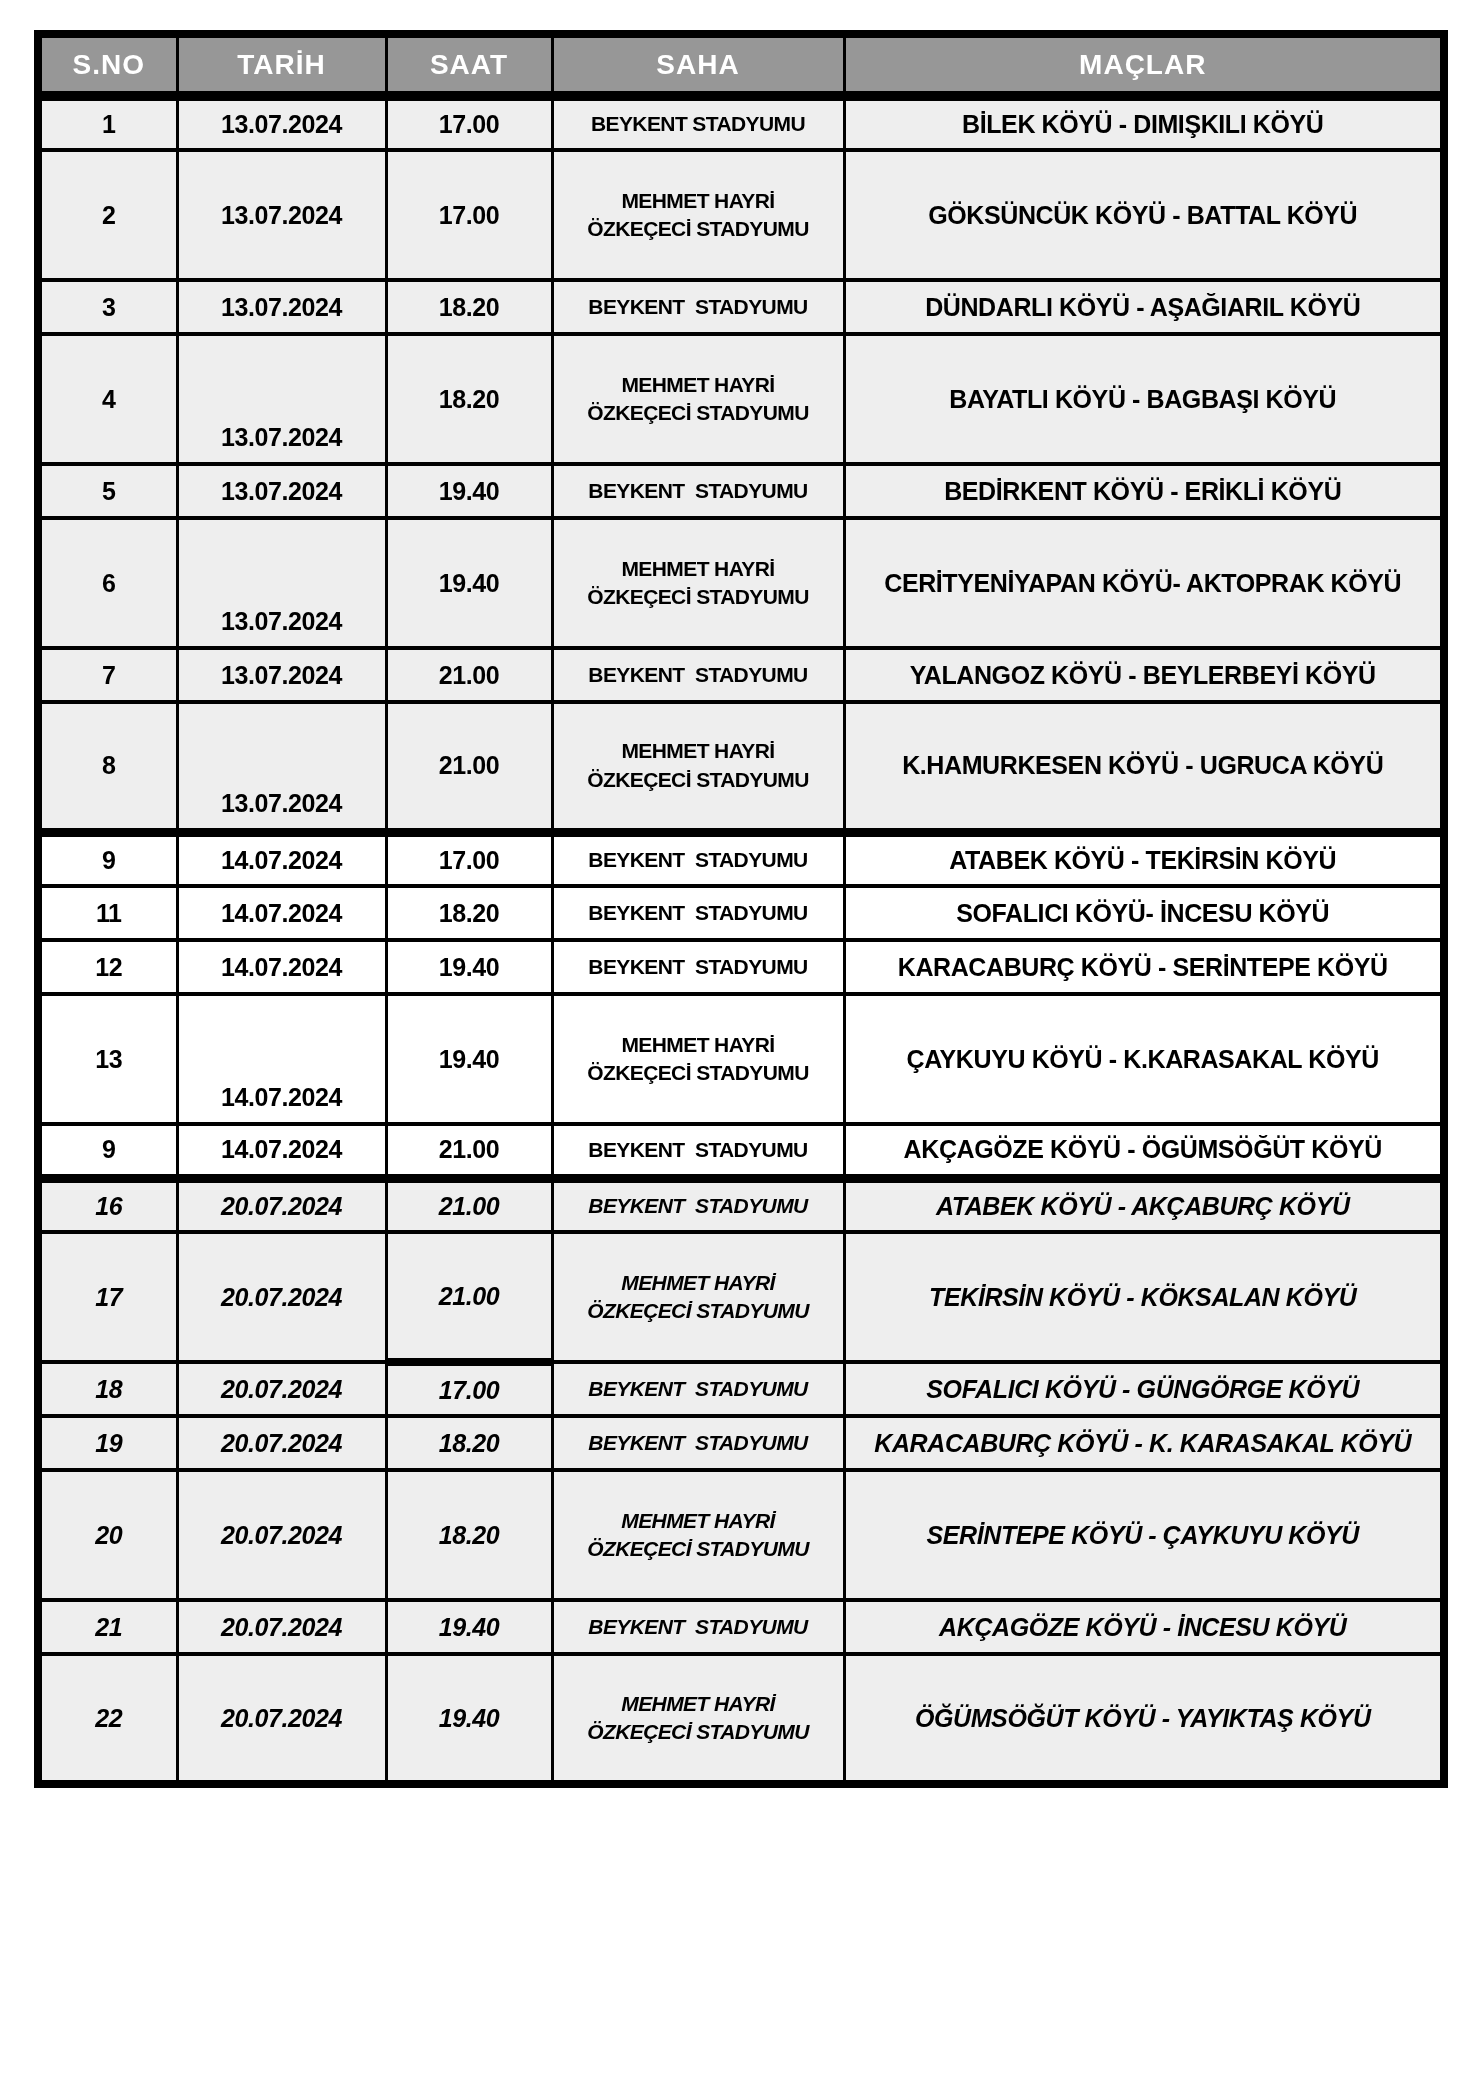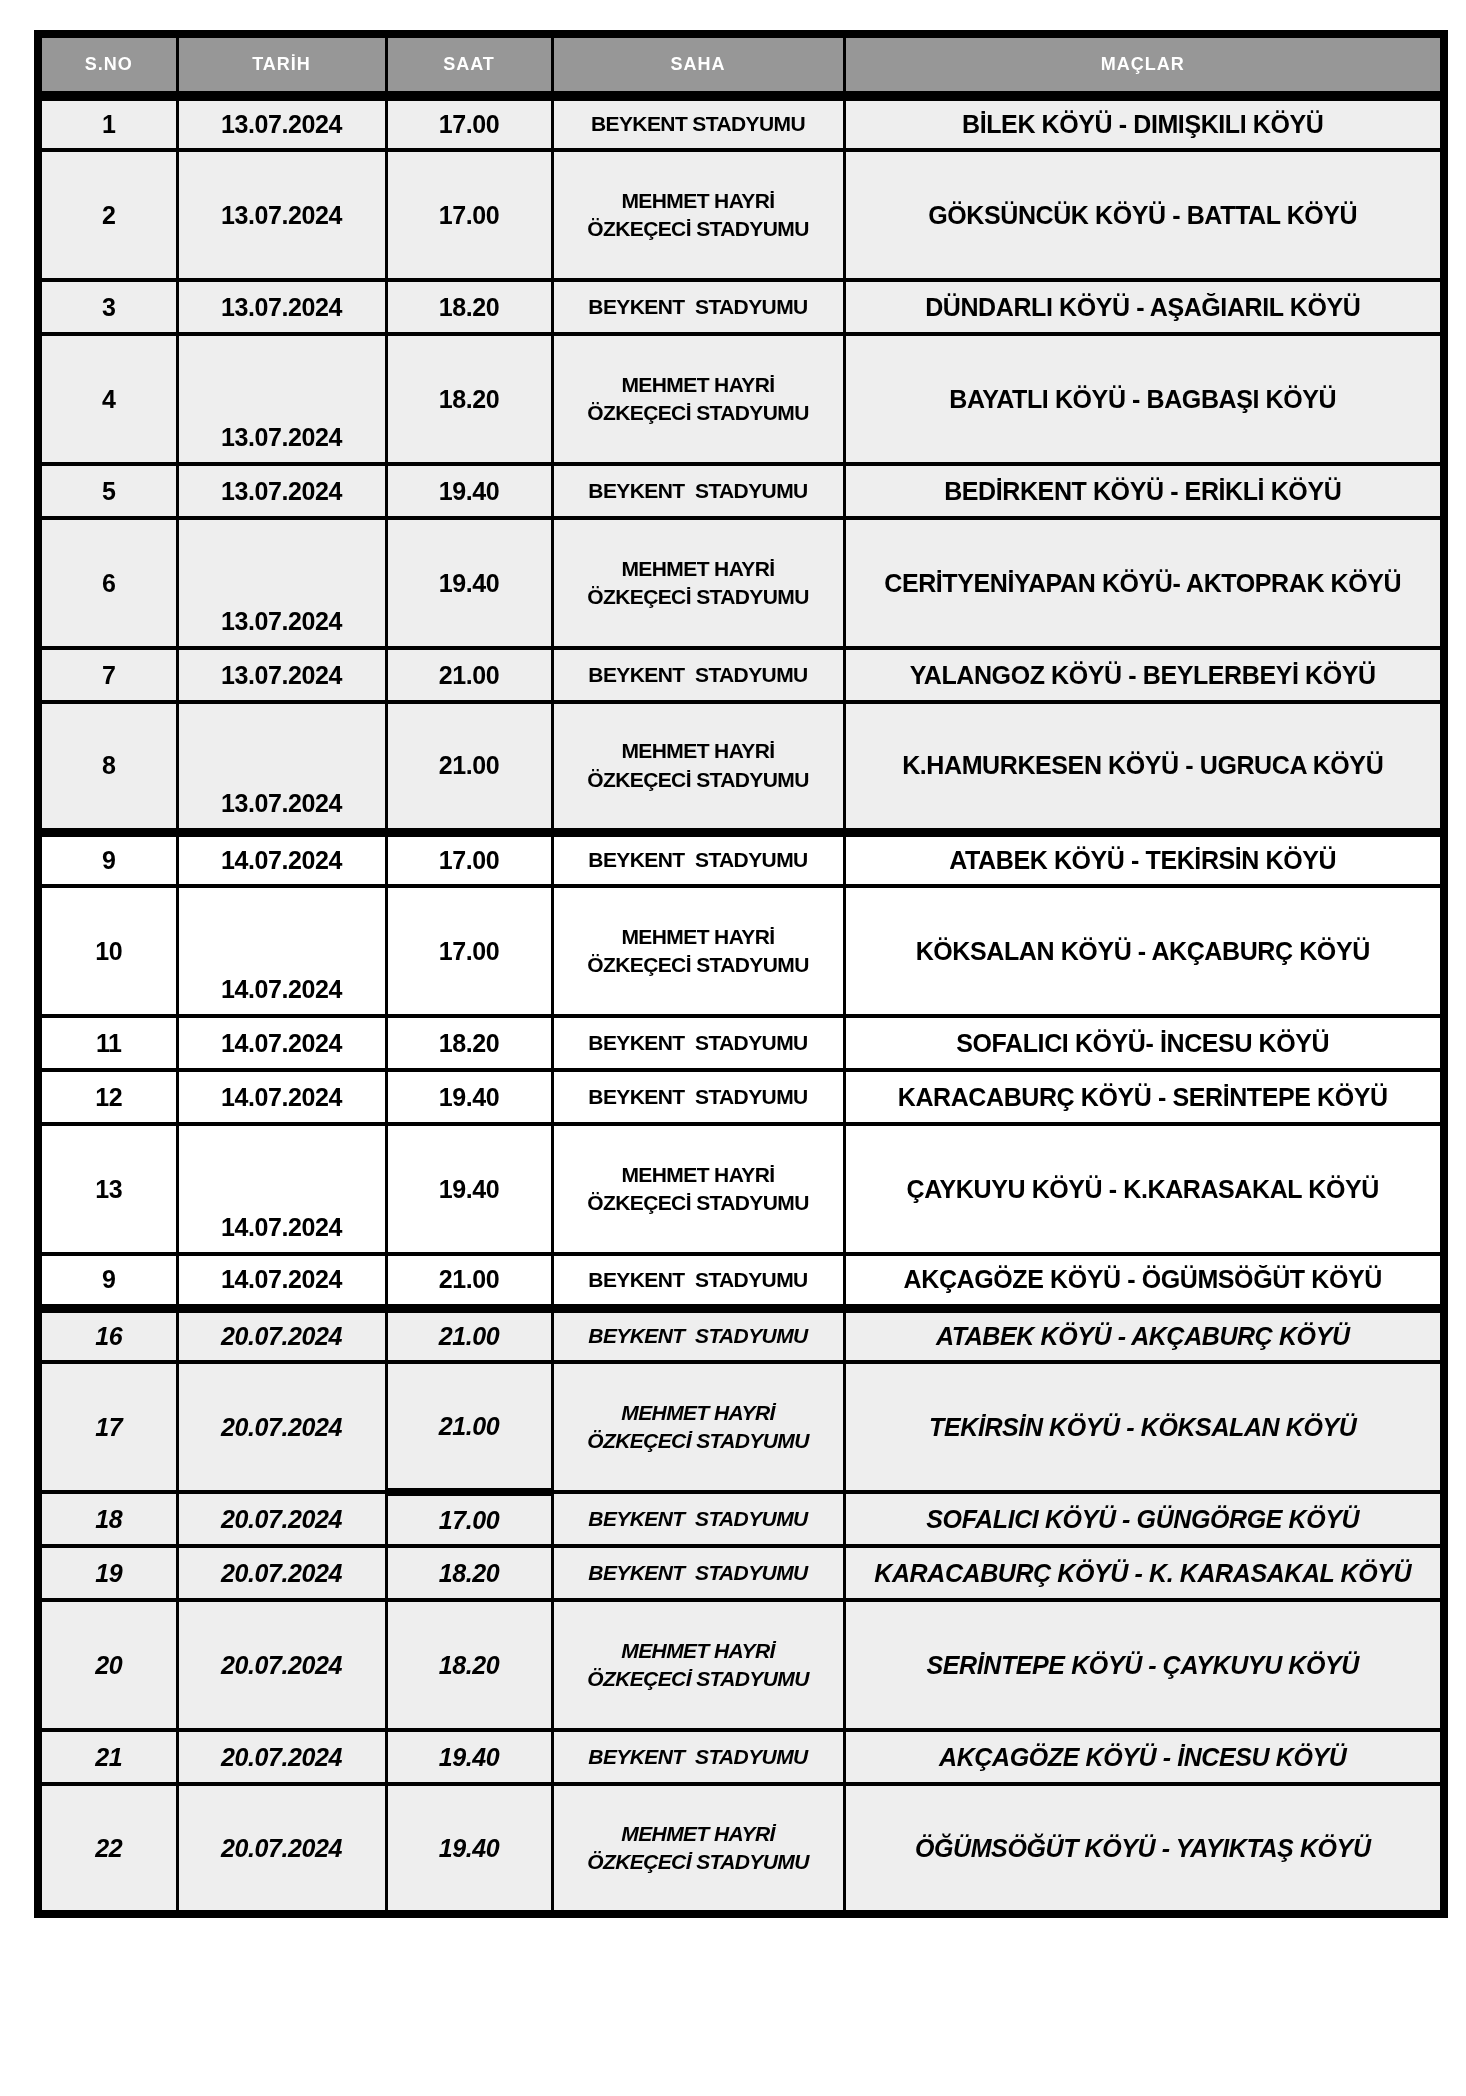--- a/index.html
+++ b/index.html
@@ -38,21 +38,21 @@
     vertical-align:middle;
     color:#000;
     font-weight:bold;
     overflow:hidden;
     padding:2px 4px;
   }
   thead tr{height:62px;}
   th{
     background:var(--header-bg);
     color:var(--header-text);
-    font-size:18px;
+    font-size:28px;
     letter-spacing:1px;
     border-bottom-width:10px;
   }
   tr.short{height:54px;}
   tr.tall{height:130px;}
   tr.g1 td{background:var(--group-odd-bg);}
   tr.g2 td{background:var(--group-even-bg);}
   tr.g3 td{background:var(--group-odd-bg);font-style:italic;}
   tr.gstart td{border-top-width:9px;}
 
@@ -144,28 +144,20 @@
 ÖZKEÇECİ STADYUMU</td>
           <td class="match">K.HAMURKESEN KÖYÜ - UGRUCA KÖYÜ</td>
         </tr>
         <tr class="short g2 gstart">
           <td class="no">9</td>
           <td class="date">14.07.2024</td>
           <td class="time">17.00</td>
           <td class="venue">BEYKENT  STADYUMU</td>
           <td class="match">ATABEK KÖYÜ - TEKİRSİN KÖYÜ</td>
         </tr>
-        <tr class="tall g2">
-          <td class="no">10</td>
-          <td class="date vbottom">14.07.2024</td>
-          <td class="time">17.00</td>
-          <td class="venue">MEHMET HAYRİ
-ÖZKEÇECİ STADYUMU</td>
-          <td class="match">KÖKSALAN KÖYÜ - AKÇABURÇ KÖYÜ</td>
-        </tr>
         <tr class="short g2">
           <td class="no">11</td>
           <td class="date">14.07.2024</td>
           <td class="time">18.20</td>
           <td class="venue">BEYKENT  STADYUMU</td>
           <td class="match">SOFALICI KÖYÜ- İNCESU KÖYÜ</td>
         </tr>
         <tr class="short g2">
           <td class="no">12</td>
           <td class="date">14.07.2024</td>

